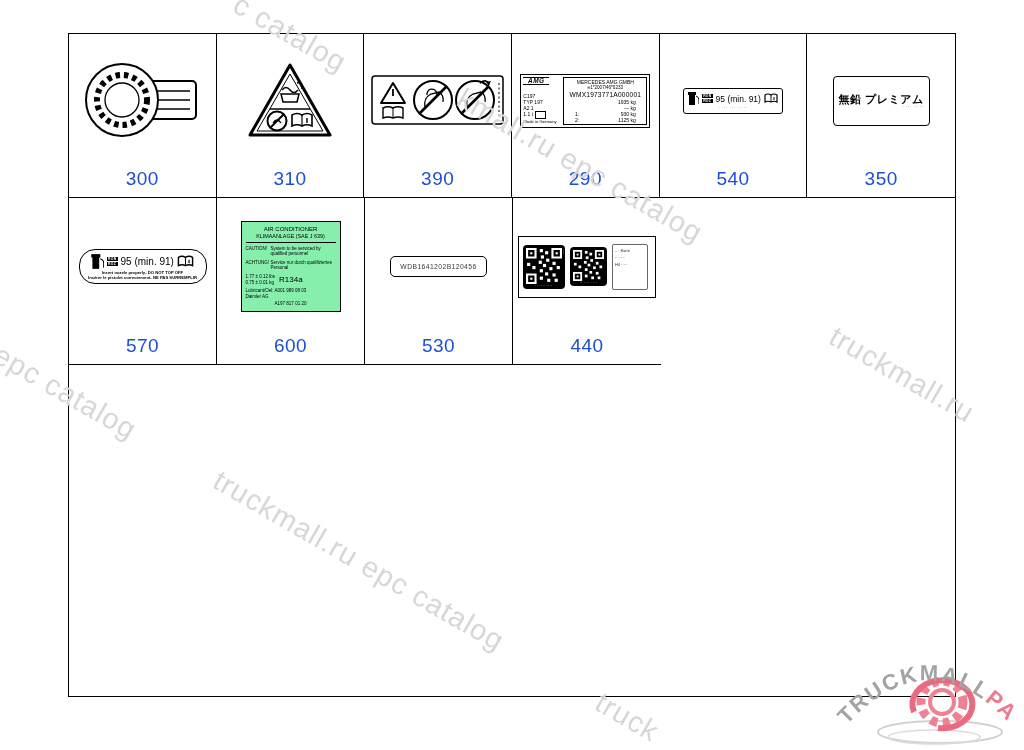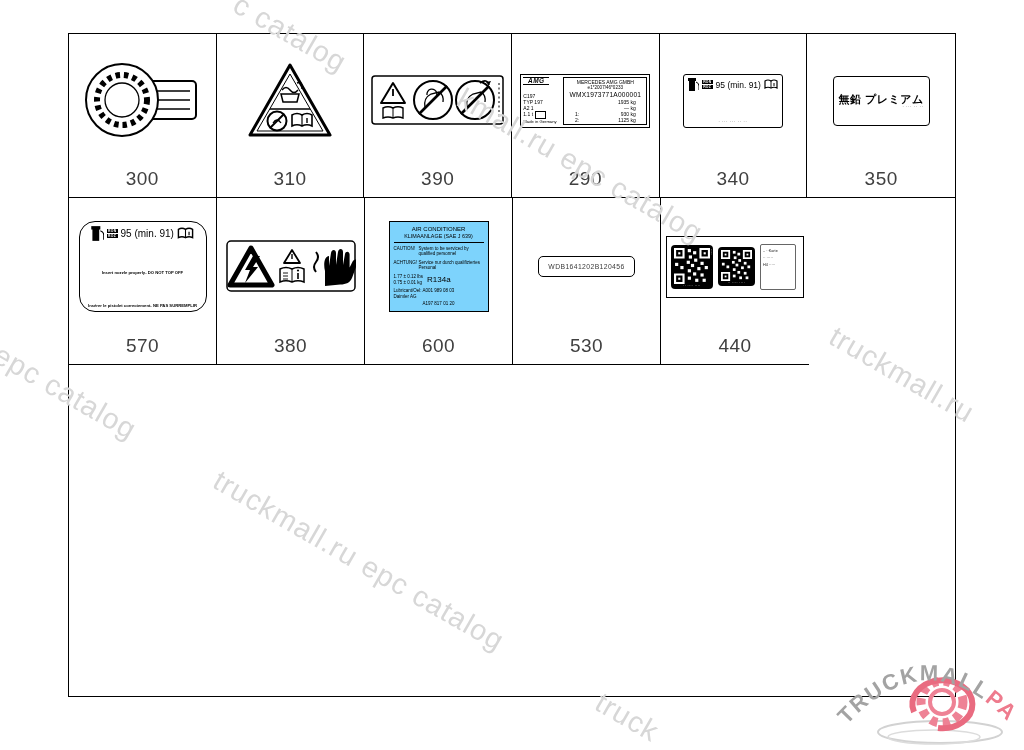--- a/index.html
+++ b/index.html
@@ -21,21 +21,21 @@
   .frame{position:absolute;left:68px;top:33px;width:888px;height:664px;
          border:1.5px solid #000;box-sizing:border-box;z-index:1;background:#fff;}
   .row{display:flex;width:100%;}
   .row1{height:164px;}
   .row2{height:167px;}
   .cell{width:148px;box-sizing:border-box;border-right:1.5px solid #000;
         border-bottom:1.5px solid #000;display:flex;flex-direction:column;
         align-items:center;position:relative;background:#fff;}
   .cell:last-child{border-right:none;}
   .art{flex:1;display:flex;align-items:center;justify-content:center;width:100%;}
-  .num{font-size:19px;color:#404040;margin-bottom:7px;letter-spacing:0.5px;}
+  .num{font-size:19px;color:#1d4ed8;margin-bottom:7px;letter-spacing:0.5px;}
 
   
   .plate{width:130px;border:1.3px solid #000;background:#fff;display:flex;
          padding:2px;gap:2px;font-size:5px;line-height:6px;box-sizing:border-box;}
   .pl-left{width:38px;display:flex;flex-direction:column;text-align:left;}
   .pl-logo{font-weight:900;font-style:italic;font-size:6.5px;letter-spacing:0.5px;
            border-top:1px solid #000;border-bottom:1px solid #000;width:26px;text-align:center;}
   .pl-left .sp{flex:1;}
   .pl-box{display:inline-block;width:9px;height:6px;border:1px solid #000;
           vertical-align:middle;margin-left:2px;}
@@ -43,38 +43,38 @@
   .pl-right{flex:1;border:1px solid #000;display:flex;flex-direction:column;
             align-items:center;padding:1px 2px;}
   .pl-maker{font-size:5px;}
   .pl-appr{font-size:4.6px;}
   .pl-vin{font-size:6.6px;letter-spacing:0.2px;margin:1px 0;}
   .wrow{display:flex;justify-content:space-between;width:78%;font-size:5px;line-height:6px;}
   .wrow.rt{justify-content:flex-end;}
 
   
   .fuel{border:1.2px solid #000;border-radius:3px;background:#fff;padding:2px 4px;
-        display:flex;flex-direction:column;align-items:center;box-sizing:border-box;gap:28px;}
+        display:flex;flex-direction:column;align-items:center;box-sizing:border-box;}
   .fuelrow{display:flex;align-items:center;gap:3px;}
   .ronroz{display:flex;flex-direction:column;gap:1px;}
   .ronroz span{background:#000;color:#fff;font-size:3.4px;line-height:4.2px;
                padding:0 1px;font-weight:bold;letter-spacing:0.3px;}
   .octane{font-size:8.5px;}
   .fuel.big{border-radius:16px;border-width:1.5px;padding:3px 6px;width:128px;}
   .fuel.big .octane{font-size:10px;}
   .micro{font-size:3.6px;line-height:4.5px;letter-spacing:0.8px;color:#111;}
   .warnline{font-size:4.2px;line-height:5px;font-weight:bold;text-align:center;}
 
   
   .prem{border:1.2px solid #000;border-radius:4px;padding:16px 5px;background:#fff;
         display:flex;flex-direction:column;align-items:flex-end;}
   .prem .jp{font-size:11px;font-weight:bold;letter-spacing:0.5px;line-height:12px;}
 
   
-  .ac{width:100px;border:1.2px solid #000;background:#7dd3fc;padding:4px 4px;
+  .ac{width:100px;border:1.2px solid #000;background:#86efac;padding:4px 4px;
       font-size:4.5px;line-height:5.6px;box-sizing:border-box;text-align:left;}
   .ac .t1{text-align:center;font-size:6px;line-height:7px;}
   .ac .t2{text-align:center;font-size:5.4px;line-height:6.5px;}
   .ac hr{border:none;border-top:0.9px solid #000;margin:2px 0 3px;}
   .kv{display:flex;margin-bottom:3px;}
   .kv .k{width:25px;flex:none;}
   .kv .v{flex:1;}
   .charge{display:flex;align-items:center;margin-bottom:3px;}
   .charge .r134{font-size:8px;margin-left:4px;}
   .ac .ctr{text-align:center;margin-top:2px;}
@@ -225,21 +225,21 @@
             <span class="octane">95 (min. 91)</span>
             <svg width="14" height="11" viewBox="0 0 14 11">
               <path d="M1,2 Q4,0 7,2 Q10,0 13,2 V9 Q10,7.5 7,9 Q4,7.5 1,9 Z" fill="#fff" stroke="#000" stroke-width="1.2"></path>
               <line x1="7" y1="2" x2="7" y2="9" stroke="#000" stroke-width="0.9"></line>
               <line x1="10" y1="4" x2="10" y2="7" stroke="#000" stroke-width="1"></line>
             </svg>
           </div>
           <div class="micro">· ··· ··· ·· ··</div>
         </div>
       </div>
-      <div class="num">340</div>
+      <div class="num">540</div>
     </div>
 
     <div class="cell">
       <div class="art">
         <div class="prem">
           <div class="jp">無鉛 プレミアム</div>
           <div class="micro">· ··· ·· ··</div>
         </div>
       </div>
       <div class="num">350</div>
@@ -269,41 +269,20 @@
             </svg>
           </div>
           <div class="warnline">Insert nozzle properly- DO NOT TOP OFF</div>
           <div class="warnline">Insérer le pistolet correctement- NE PAS SURREMPLIR</div>
         </div>
       </div>
       <div class="num">570</div>
     </div>
 
 
-    <div class="cell">
-      <div class="art">
-        <svg width="130" height="54" viewBox="0 0 130 54">
-          <rect x="1" y="1" width="128" height="50" rx="4" fill="#fff" stroke="#000" stroke-width="1.5"></rect>
-          <path d="M25,8 L46,45 H4 Z" fill="#fff" stroke="#000" stroke-width="5" stroke-linejoin="round"></path>
-          <path d="M27,16 l-8,14 h5 l-5,13 13,-16 h-5 l7,-11 z" fill="#000"></path>
-          <path d="M66,10 L74,23 H58 Z" fill="#fff" stroke="#000" stroke-width="1.8" stroke-linejoin="round"></path>
-          <line x1="66" y1="14" x2="66" y2="19" stroke="#000" stroke-width="1.4"></line>
-          <path d="M54,29 q6,-3 12,0 q6,-3 12,0 v13 q-6,-2.5 -12,0 q-6,-2.5 -12,0 z" fill="#fff" stroke="#000" stroke-width="1.5"></path>
-          <line x1="66" y1="29" x2="66" y2="42" stroke="#000" stroke-width="1"></line>
-          <line x1="57" y1="33" x2="62" y2="33" stroke="#000" stroke-width="0.9"></line>
-          <line x1="57" y1="36" x2="62" y2="36" stroke="#000" stroke-width="0.9"></line>
-          <line x1="57" y1="39" x2="62" y2="39" stroke="#000" stroke-width="0.9"></line>
-          <line x1="72" y1="33" x2="72" y2="39" stroke="#000" stroke-width="1.6"></line>
-          <circle cx="72" cy="30.5" r="1.1" fill="#000"></circle>
-          <path d="M90,12 q4,5 0,10 q-4,5 0,10" fill="none" stroke="#000" stroke-width="2"></path>
-          <path d="M99,46 V31 C97,23 99,16 103,16 l0,10 2,-13 c0.5,-4 5,-4 5,0 l0,12 2,-13 c0.5,-4 5,-4 5,0 l0,13 2,-11 c0.6,-3.4 4.6,-3 4.6,0.6 l0,13 3,-6 c2,-4 6,-2 4.6,2 l-5,14 c-2,5 -6,7 -12,7 z" fill="#000"></path>
-        </svg>
-      </div>
-      <div class="num">380</div>
-    </div>
 
     <div class="cell">
       <div class="art">
         <div class="ac">
           <div class="t1">AIR CONDITIONER</div>
           <div class="t2">KLIMAANLAGE (SAE J 639)</div>
           <hr>
           <div class="kv">
             <span class="k">CAUTION!</span>
             <span class="v">System to be serviced by qualified personnel</span>

